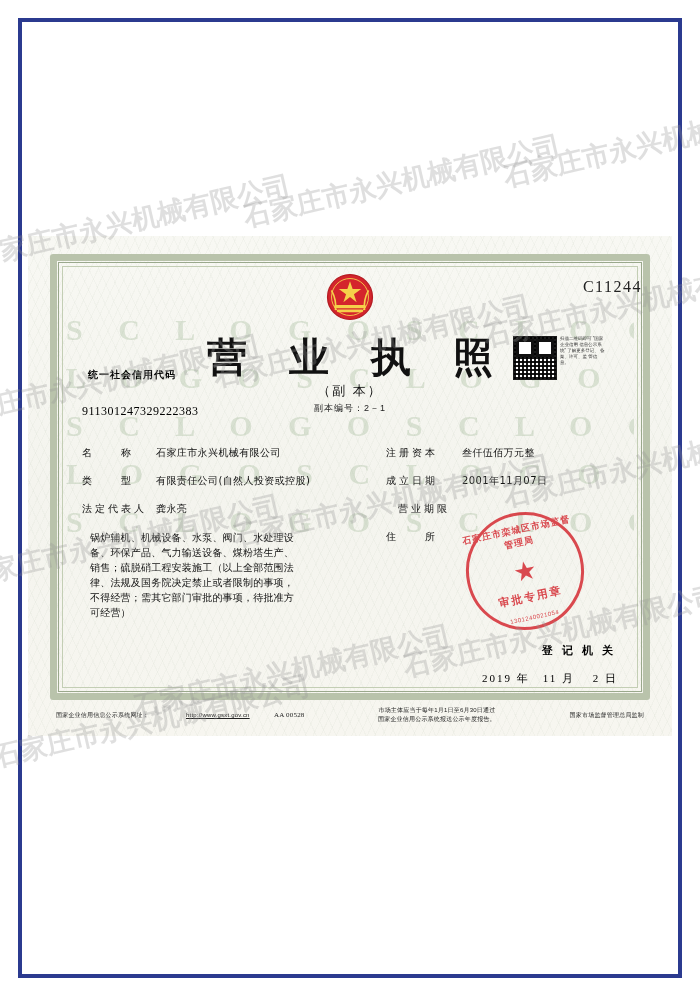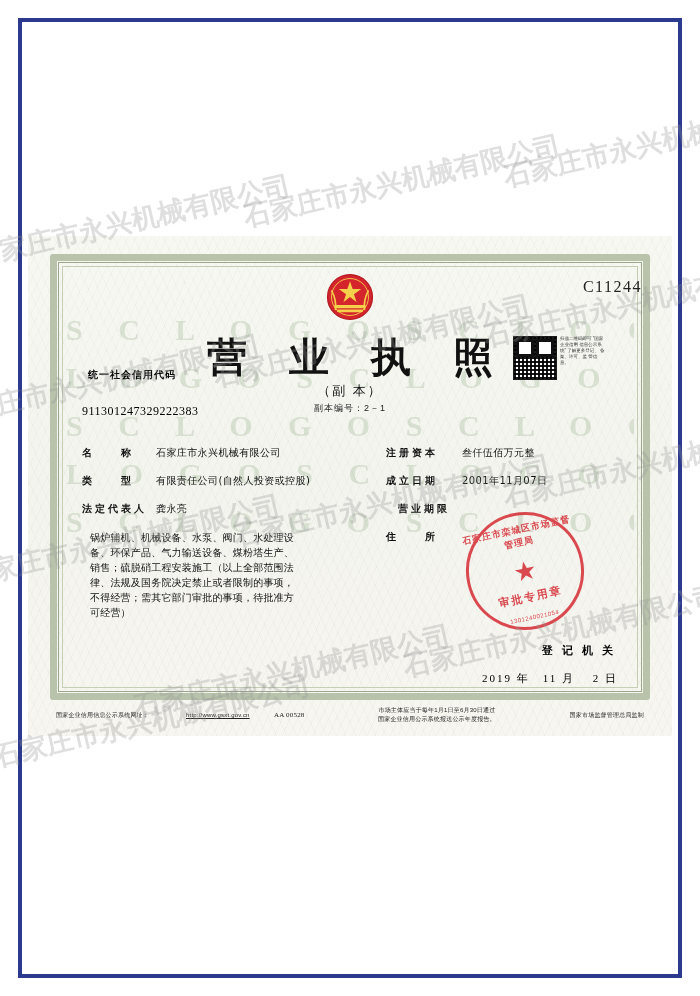--- a/index.html
+++ b/index.html
@@ -197,21 +197,21 @@
 
   
   .field {
     position: absolute;
     font-size: 10px;
     color: #111;
     line-height: 14px;
     font-family: "DejaVu Sans", sans-serif;
   }
   .flabel {
-    font-weight: 700;
+    font-weight: 400;
     letter-spacing: 3px;
     color: #111;
     white-space: nowrap;
   }
   .fvalue {
     color: #111;
     letter-spacing: 0.4px;
   }
   .uscc-label {
     position: absolute;

